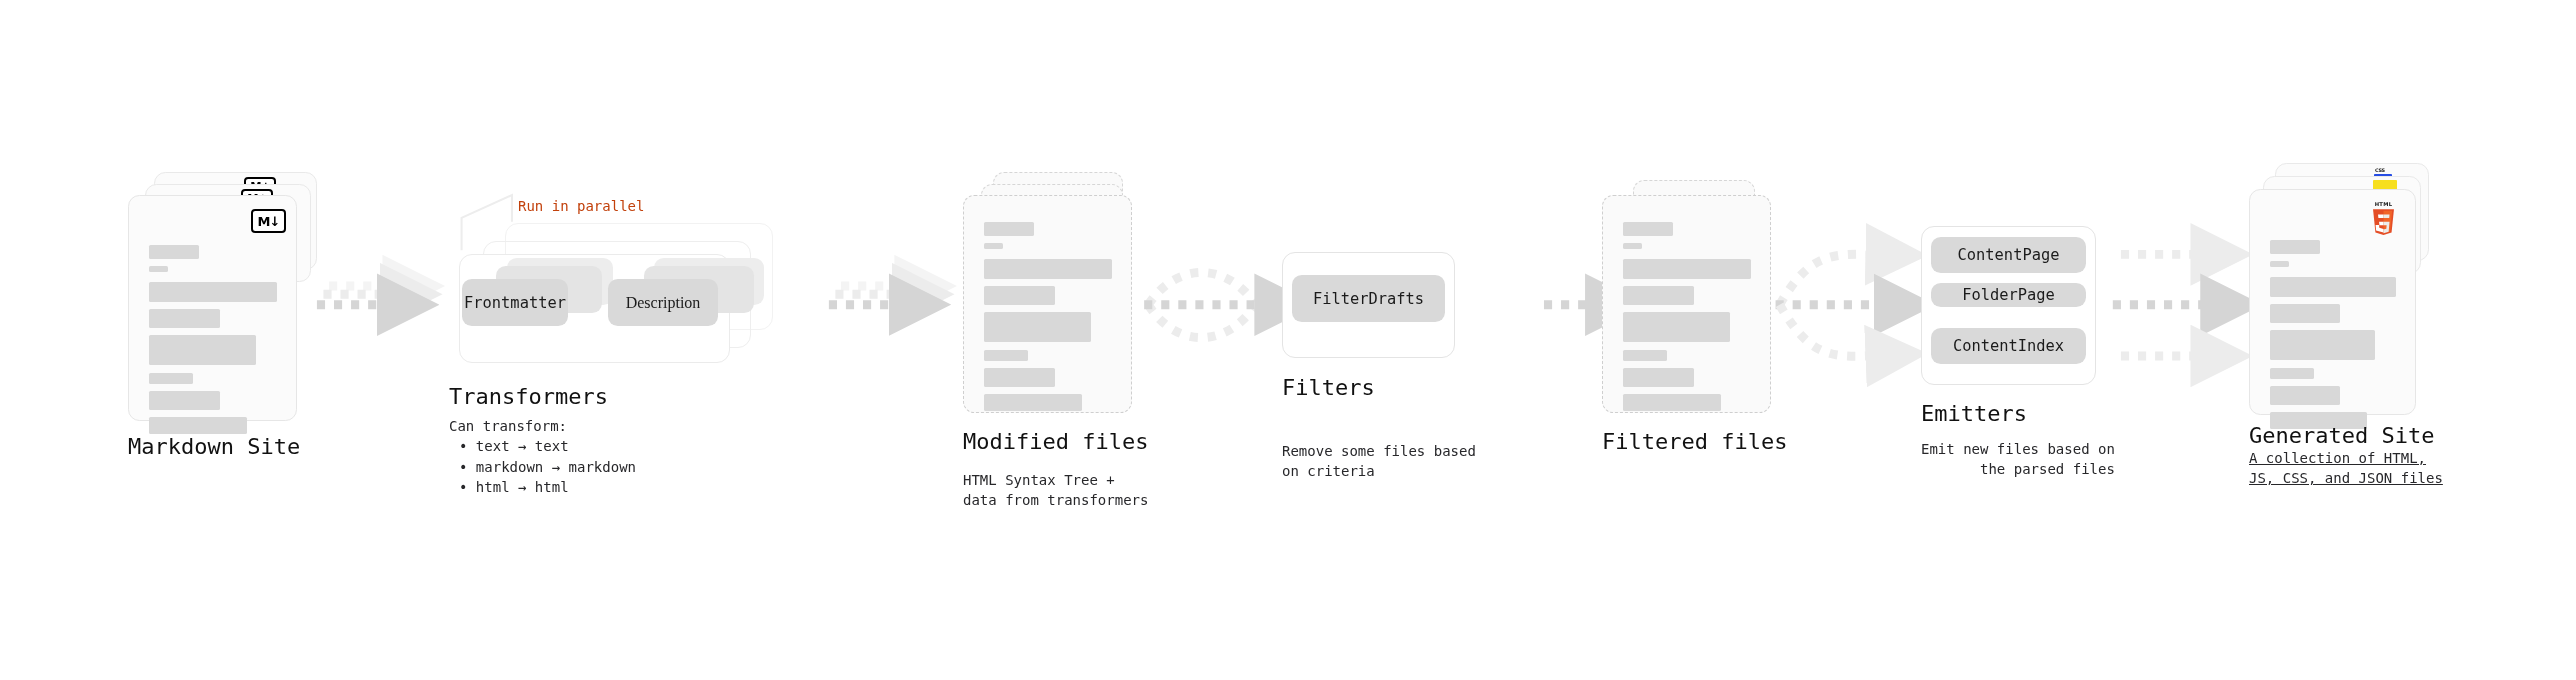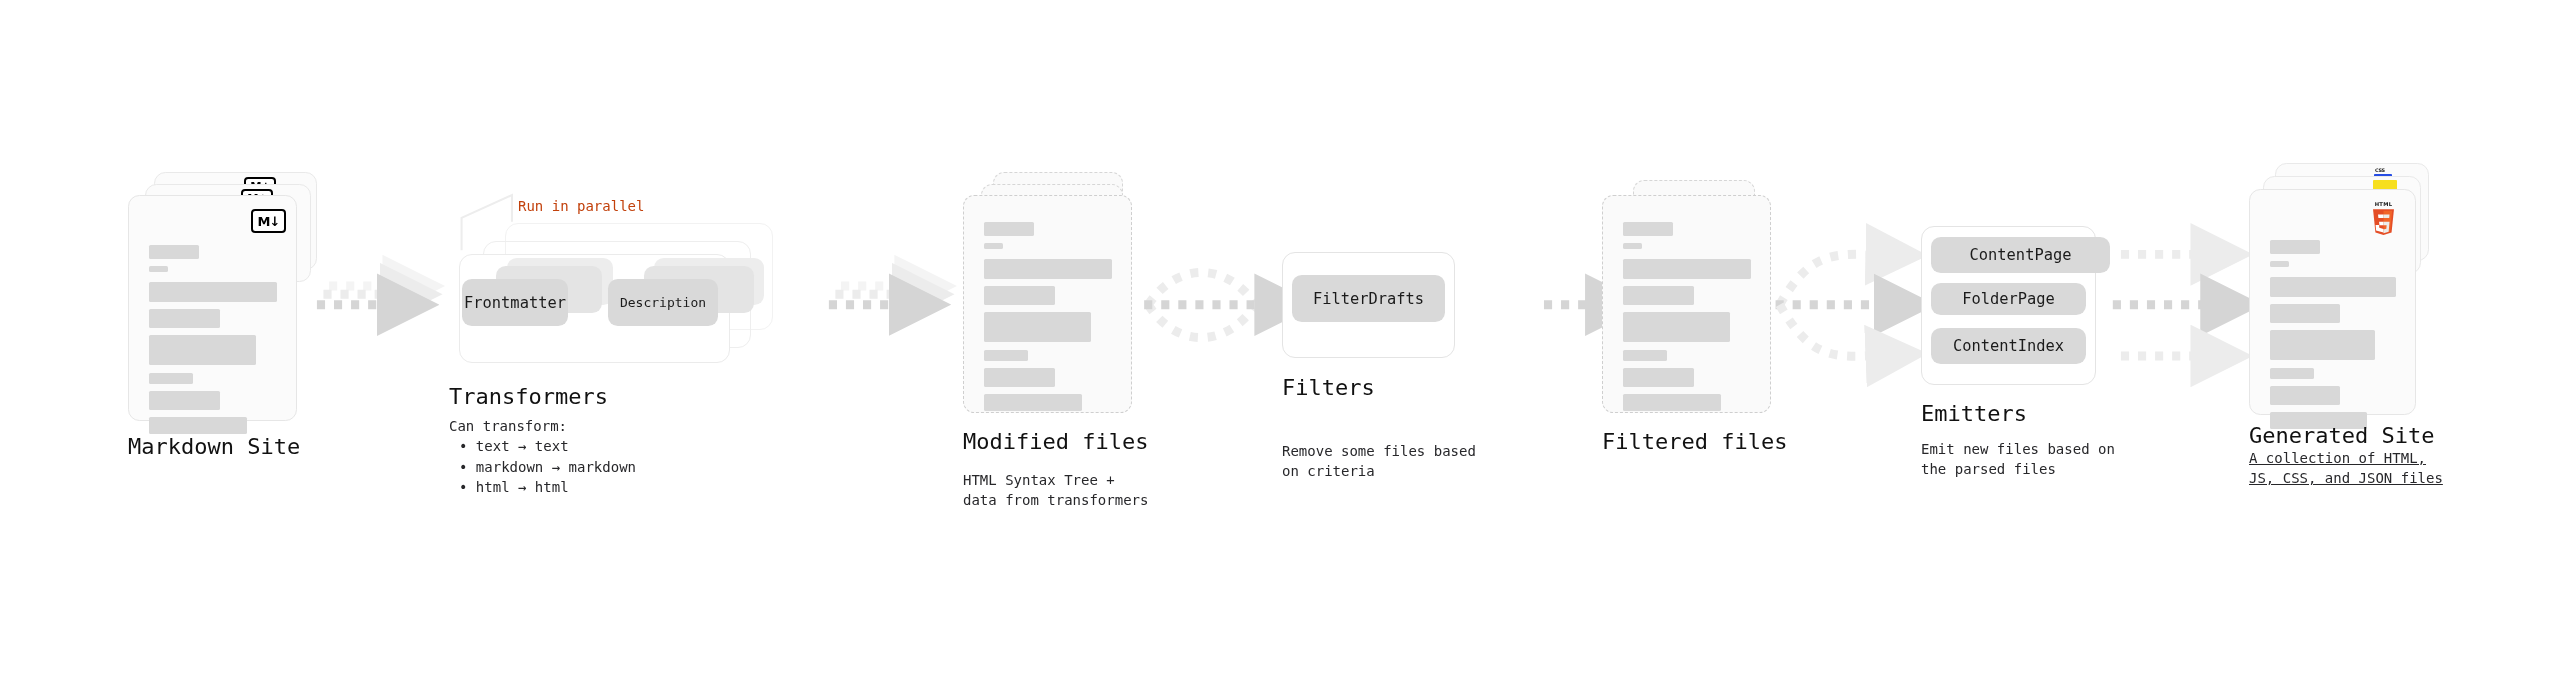--- a/index.html
+++ b/index.html
@@ -204,21 +204,21 @@
     <div class="panel ghosted" style="left:505px;top:223px;width:268px;height:107px;border-color:#f2f2f2;"></div>
     <div class="panel ghosted" style="left:483px;top:241px;width:268px;height:107px;border-color:#eeeeee;"></div>
     <div class="panel" style="left:459px;top:254px;width:271px;height:109px;border-color:#ebebeb;"></div>
 
     <div class="chip g1" style="left:507px;top:258px;width:106px;height:47px;"></div>
     <div class="chip g2" style="left:496px;top:266px;width:106px;height:47px;"></div>
     <div class="chip" style="left:462px;top:279px;width:106px;height:47px;font-size:15.4px;">Frontmatter</div>
 
     <div class="chip g1" style="left:654px;top:258px;width:110px;height:47px;"></div>
     <div class="chip g2" style="left:644px;top:266px;width:110px;height:47px;"></div>
-    <div class="chip" style="left:608px;top:279px;width:110px;height:47px;font-size:13px;">Description</div>
+    <div class="chip" style="left:608px;top:279px;width:110px;height:47px;font-size:16px;font-family:Liberation Serif, serif;">Description</div>
 
     <div class="title" style="left:449px;top:384px;">Transformers</div>
     <div class="sub" style="left:449px;top:416px;">Can transform:</div>
     <div class="sub" style="left:459px;top:436px;">• text → text</div>
     <div class="sub" style="left:459px;top:457px;">• markdown → markdown</div>
     <div class="sub" style="left:459px;top:477px;">• html → html</div>
   </div>
 
   <div class="node">
     <div class="ghost dashed" style="left:993px;top:172px;width:130px;height:73px;"></div>
@@ -265,26 +265,26 @@
         <div class="bar" style="width:56%;height:18.7px;"></div>
         <div class="bar" style="width:77%;height:16.3px;"></div>
       </div>
     </div>
 
     <div class="title" style="left:1602px;top:429px;">Filtered files</div>
   </div>
 
   <div class="node">
     <div class="panel" style="left:1921px;top:226px;width:175px;height:159px;"></div>
-    <div class="chip" style="left:1931px;top:237px;width:179px;height:36px;font-size:15.4px;">ContentPage</div>
-    <div class="chip" style="left:1931px;top:283px;width:155px;height:32px;font-size:15.4px;">FolderPage</div>
+    <div class="chip" style="left:1931px;top:237px;width:155px;height:36px;font-size:15.4px;">ContentPage</div>
+    <div class="chip" style="left:1931px;top:283px;width:155px;height:24px;font-size:15.4px;">FolderPage</div>
     <div class="chip" style="left:1931px;top:328px;width:155px;height:36px;font-size:15.4px;">ContentIndex</div>
 
     <div class="title" style="left:1921px;top:401px;">Emitters</div>
-    <div class="sub" style="left:1921px;top:439px;">Emit new files based on
+    <div class="sub" style="left:1921px;top:439px;text-align:right;">Emit new files based on
 the parsed files</div>
   </div>
 
   <div class="node">
     <div class="ghost" style="left:2275px;top:163px;width:154px;height:98px;"></div>
     <div class="csstxt" style="left:2375px;top:167px;">CSS</div>
     <div class="cssbadge" style="left:2374px;top:174px;"></div>
 
     <div class="ghost" style="left:2263px;top:176px;width:158px;height:98px;"></div>
     <div class="jsbadge" style="left:2373px;top:180px;"></div>

